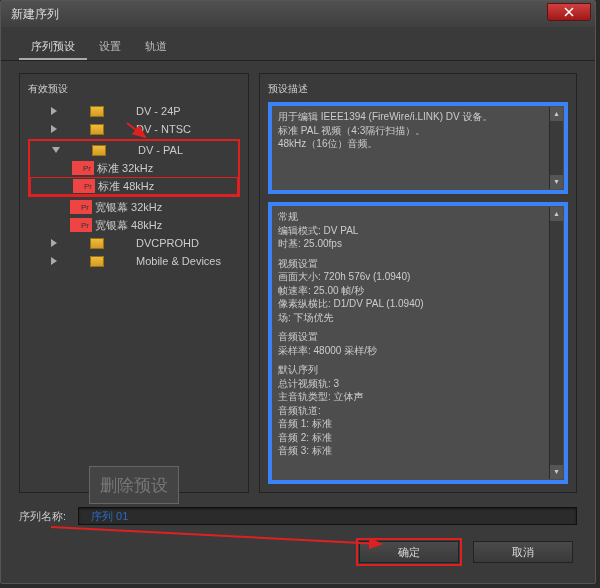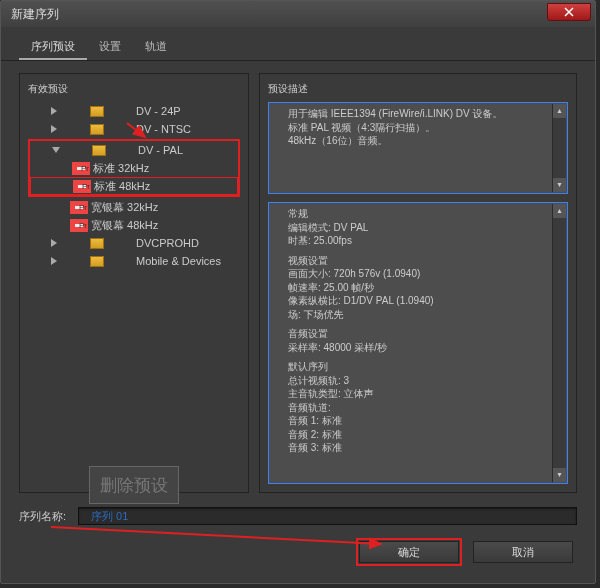--- a/index.html
+++ b/index.html
@@ -116,21 +116,21 @@
       height: 11px;
       background: linear-gradient(#f0c040, #d09820);
       border-radius: 1px;
       box-shadow: inset 0 0 0 1px #a07010;
       position: relative;
     }
     .preset-icon {
       width: 13px;
       height: 13px;
       background: #eee;
-      border: 5px solid #ef4444;
+      border: 7px solid #ef4444;
       display:flex;
       align-items:center;
       justify-content:center;
       font-size:8px;
       color:#333;
       padding-left:8px;
     }
     .tree-label {
       color: #ccc;
     }
@@ -152,24 +152,24 @@
       border: 1px solid #666;
       background: #444;
       color: #777;
       font-size: 17px;
       display:flex;
       align-items:center;
       justify-content:center;
     }
     .desc-box, .details-box {
       background: #4d4d4d;
-      border: 1px solid #3b82f6;
+      border: 4px solid #3b82f6;
       color: #ccc;
       font-size: 10px;
-      padding: 4px 19px;
+      padding: 4px 6px;
       line-height: 1.35;
       position: relative;
     }
     .desc-box {
       height: 92px;
       margin-bottom: 8px;
     }
     .details-box {
       flex: 1;
       overflow: hidden;

